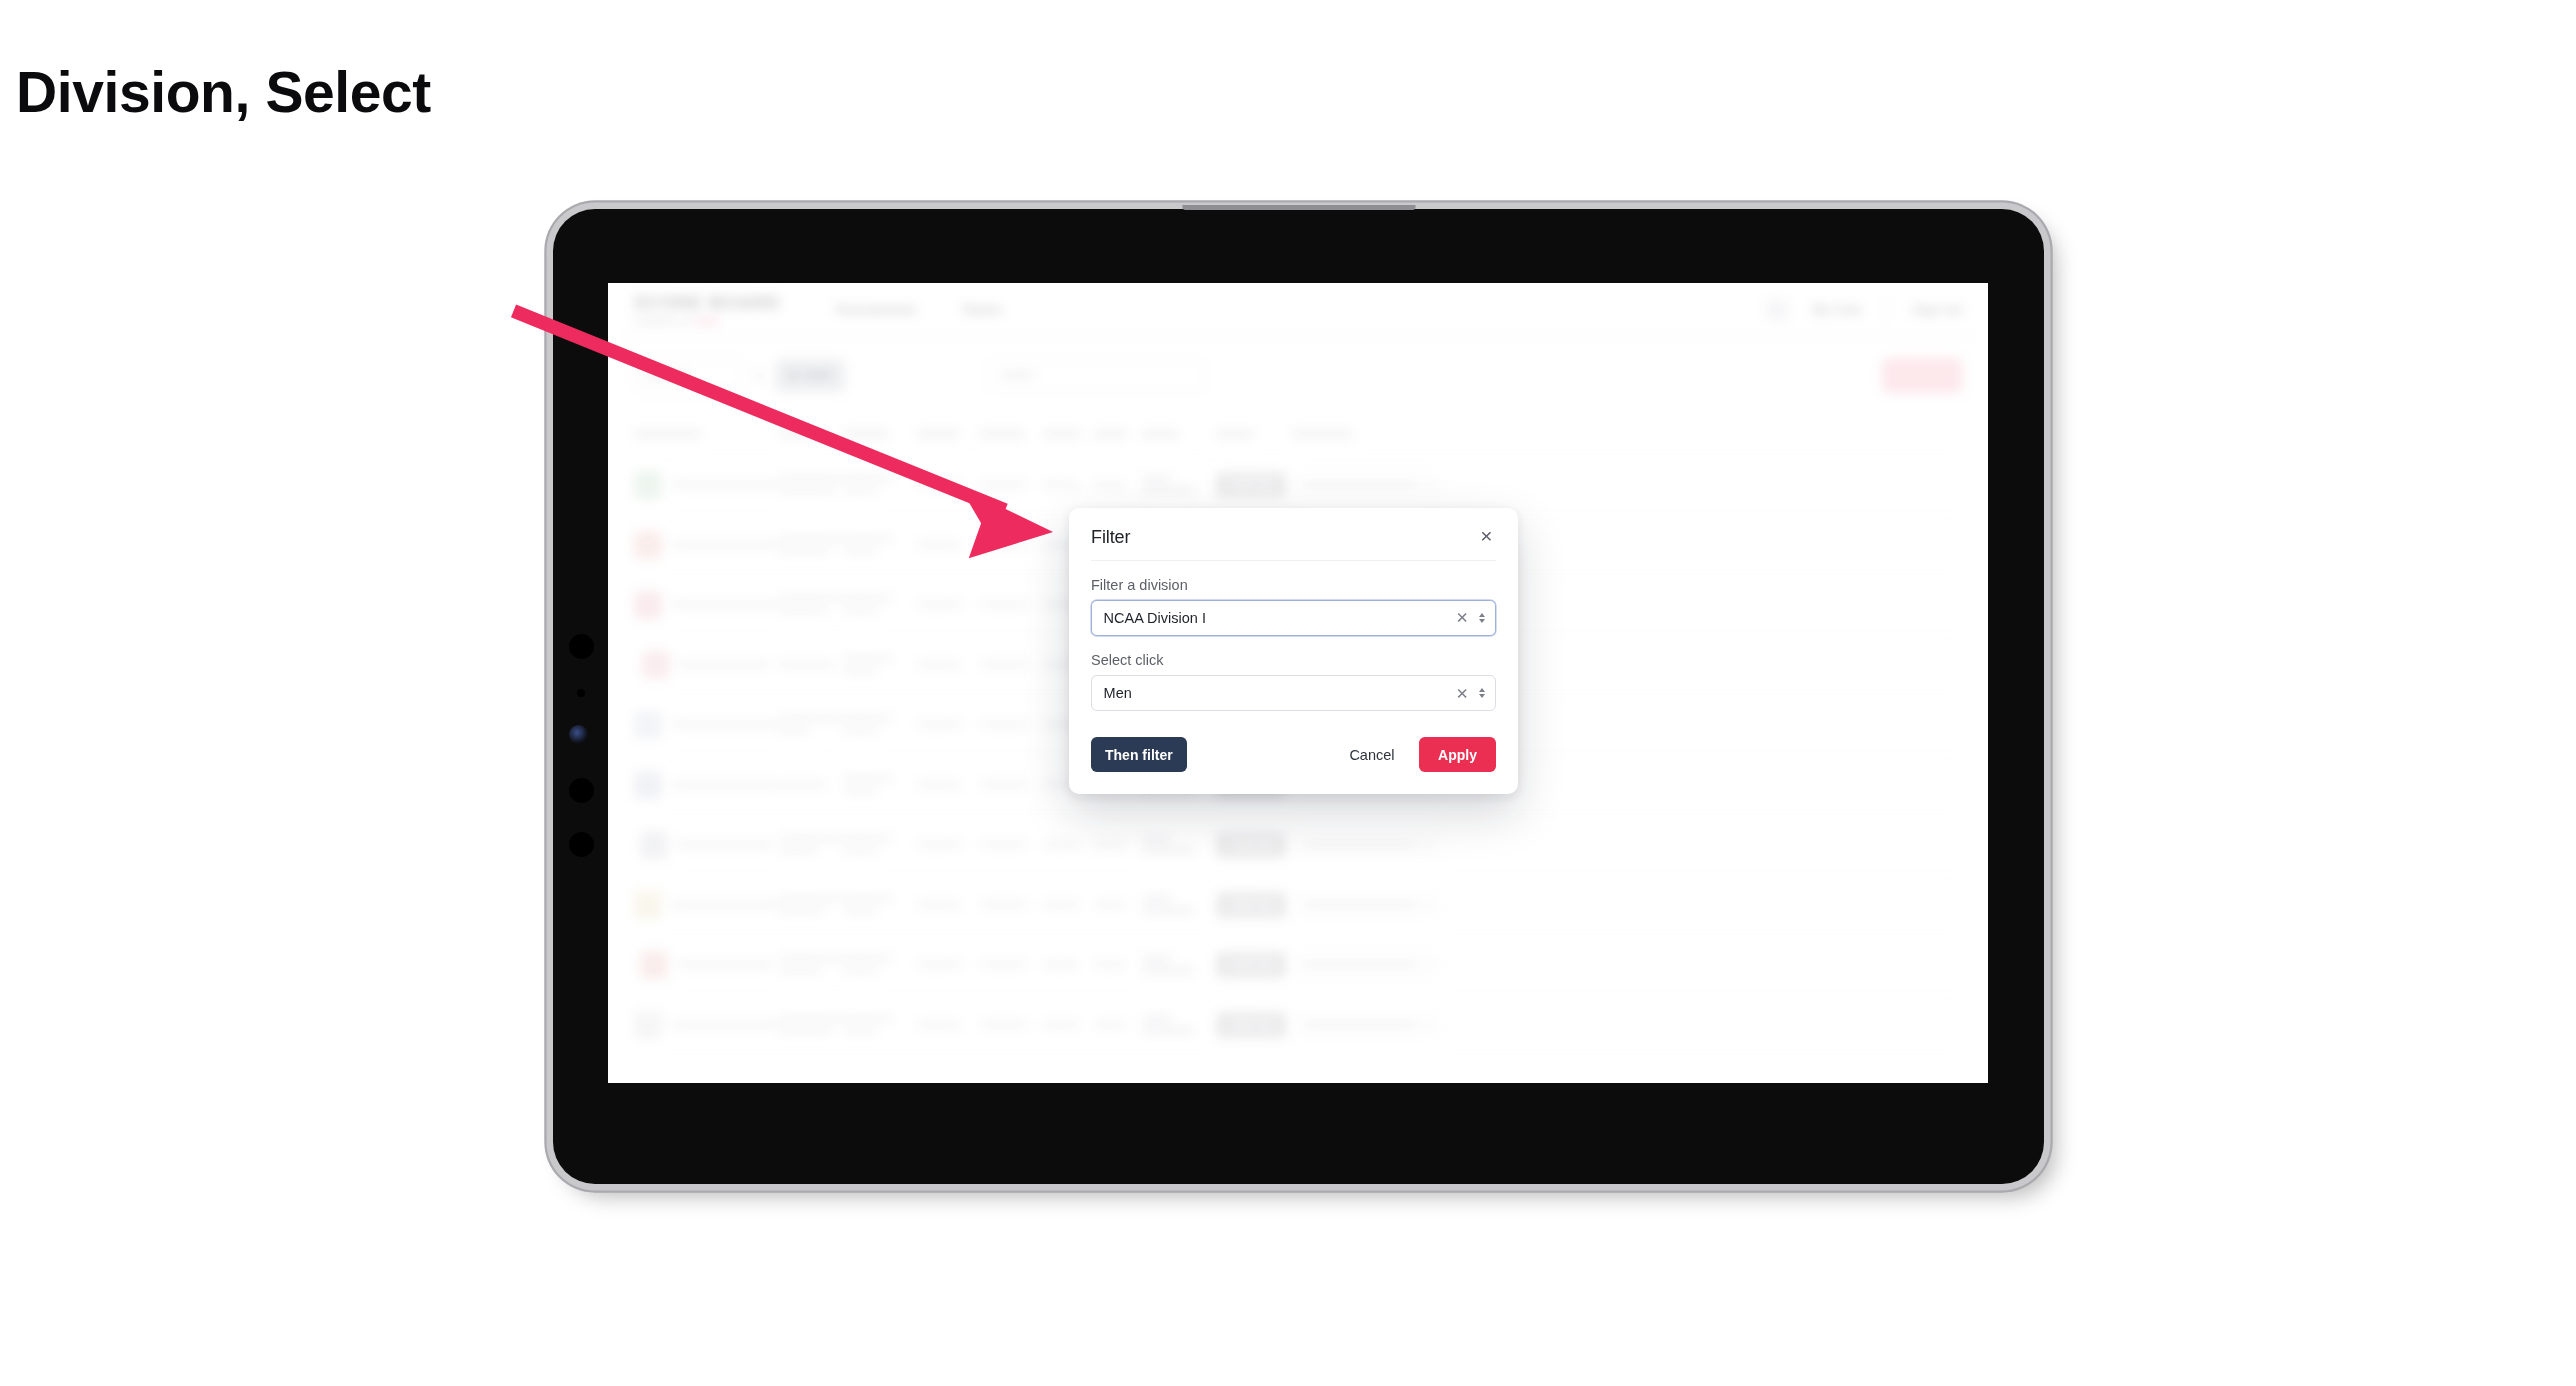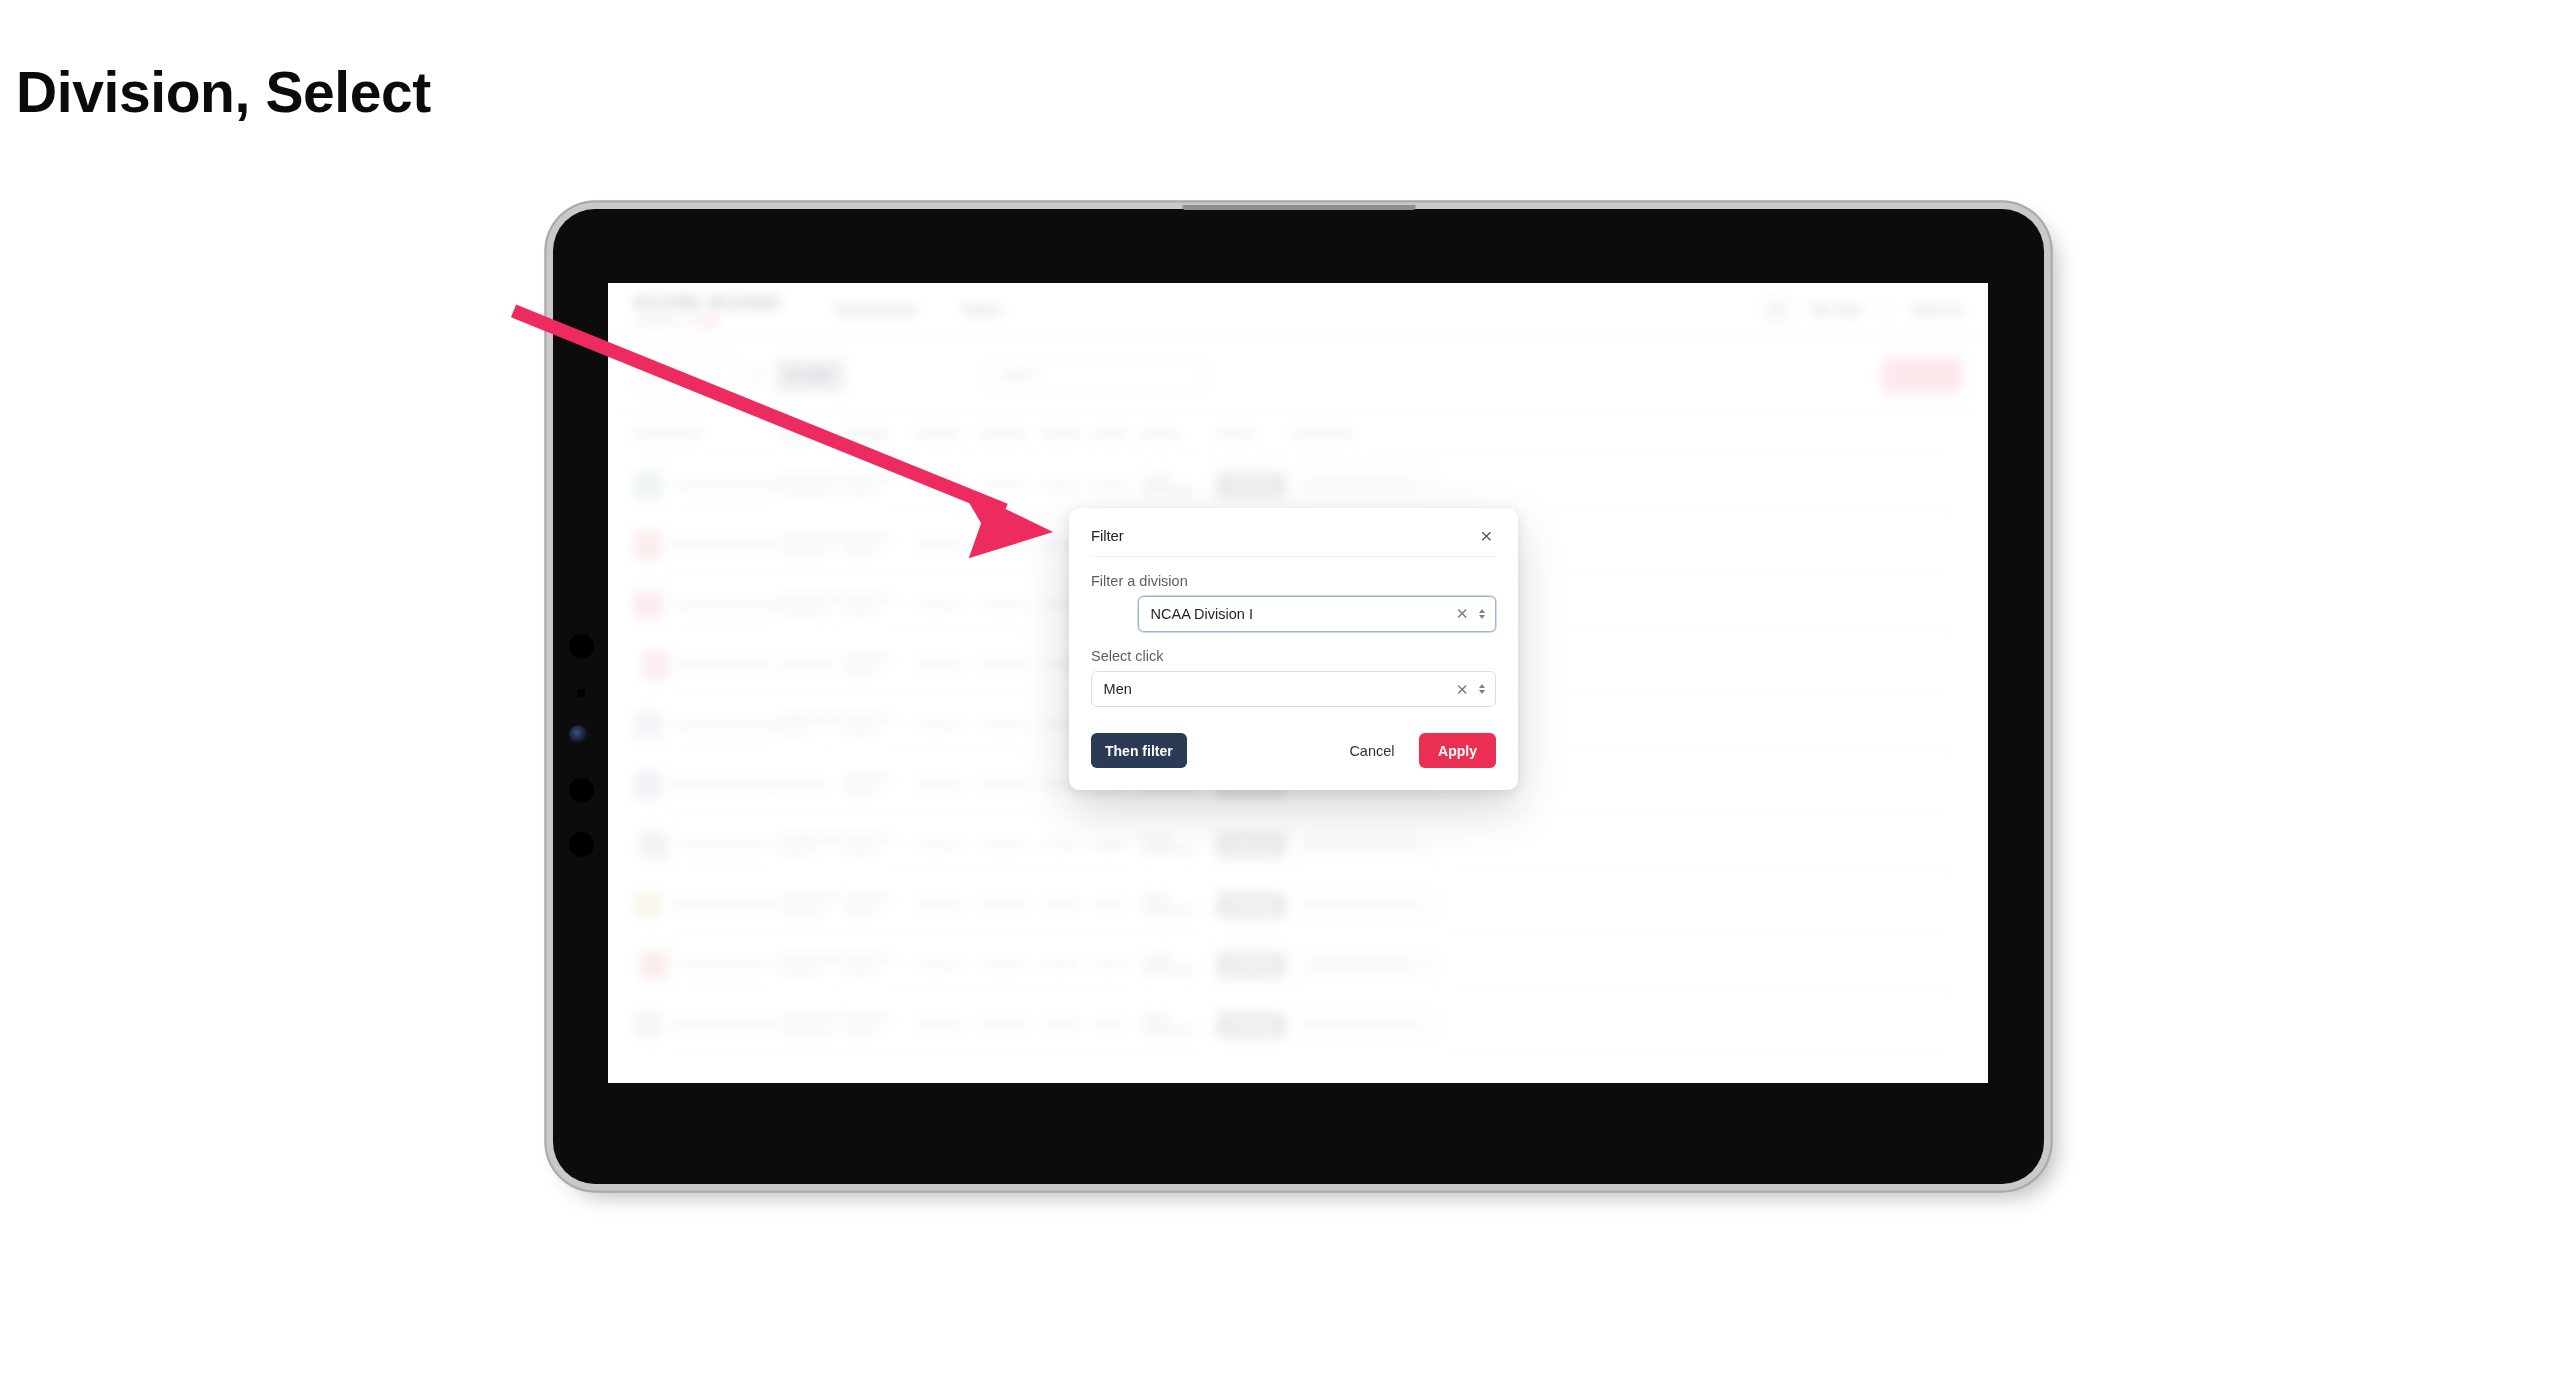--- a/index.html
+++ b/index.html
@@ -151,35 +151,35 @@
     position: absolute;
     left: 1069px;
     top: 508px;
     width: 449px;
     background: #ffffff;
     border-radius: 10.2px;
     box-shadow: 0 19px 47px rgba(20,22,40,.17), 0 3.6px 11.6px rgba(20,22,40,.09);
     padding: 19px 22px 22px 22px;
   }
   .modal-head { position: relative; padding-bottom: 11.6px; border-bottom: 0.7px solid #f0f0f3; }
-  .modal-title { font-size: 15px; font-weight: 400; color: #22242c; letter-spacing: -0.1px; }
+  .modal-title { font-size: 18px; font-weight: 400; color: #22242c; letter-spacing: -0.1px; }
   .modal-close {
     position: absolute; right: -2.9px; top: -4.4px;
     width: 25px; height: 25px; display: flex; align-items: center; justify-content: center;
     color: #5b5e68; font-size: 21px; line-height: 1; cursor: pointer; font-weight: 300;
   }
 
   .field-group { margin-top: 16px; }
   .field-label { font-size: 14.5px; color: #5c5f68; margin-bottom: 7.3px; font-weight: 400; }
 
   .field-control {
     height: 36px; border: 0.7px solid #dcdde3; border-radius: 5.8px; background: #fff;
     display: flex; align-items: center; padding: 0 10.2px 0 11.6px;
   }
-  .field-control.focused { border-color: #9fb0d8; box-shadow: 0 0 0 0.7px #c3cfe8; margin-left: 47px; }
+  .field-control.focused { border-color: #9fb0d8; box-shadow: 0 0 0 0.7px #c3cfe8; }
   .field-value { font-size: 14.5px; color: #1f2129; flex: 1; }
   .ctl-icons { display: flex; align-items: center; gap: 10.2px; color: #7d808a; }
   .ic-x { font-size: 15.3px; line-height: 1; font-weight: 300; }
   .ic-updown { display: flex; flex-direction: column; align-items: center; gap: 2.2px; }
   .ic-updown i { display:block; width: 0; height: 0; border-left: 3.6px solid transparent;
                  border-right: 3.6px solid transparent; }
   .ic-updown i.up { border-bottom: 4.4px solid #7d808a; }
   .ic-updown i.dn { border-top: 4.4px solid #7d808a; }
 
   .date-control { display: flex; align-items: center; gap: 8.7px; }

